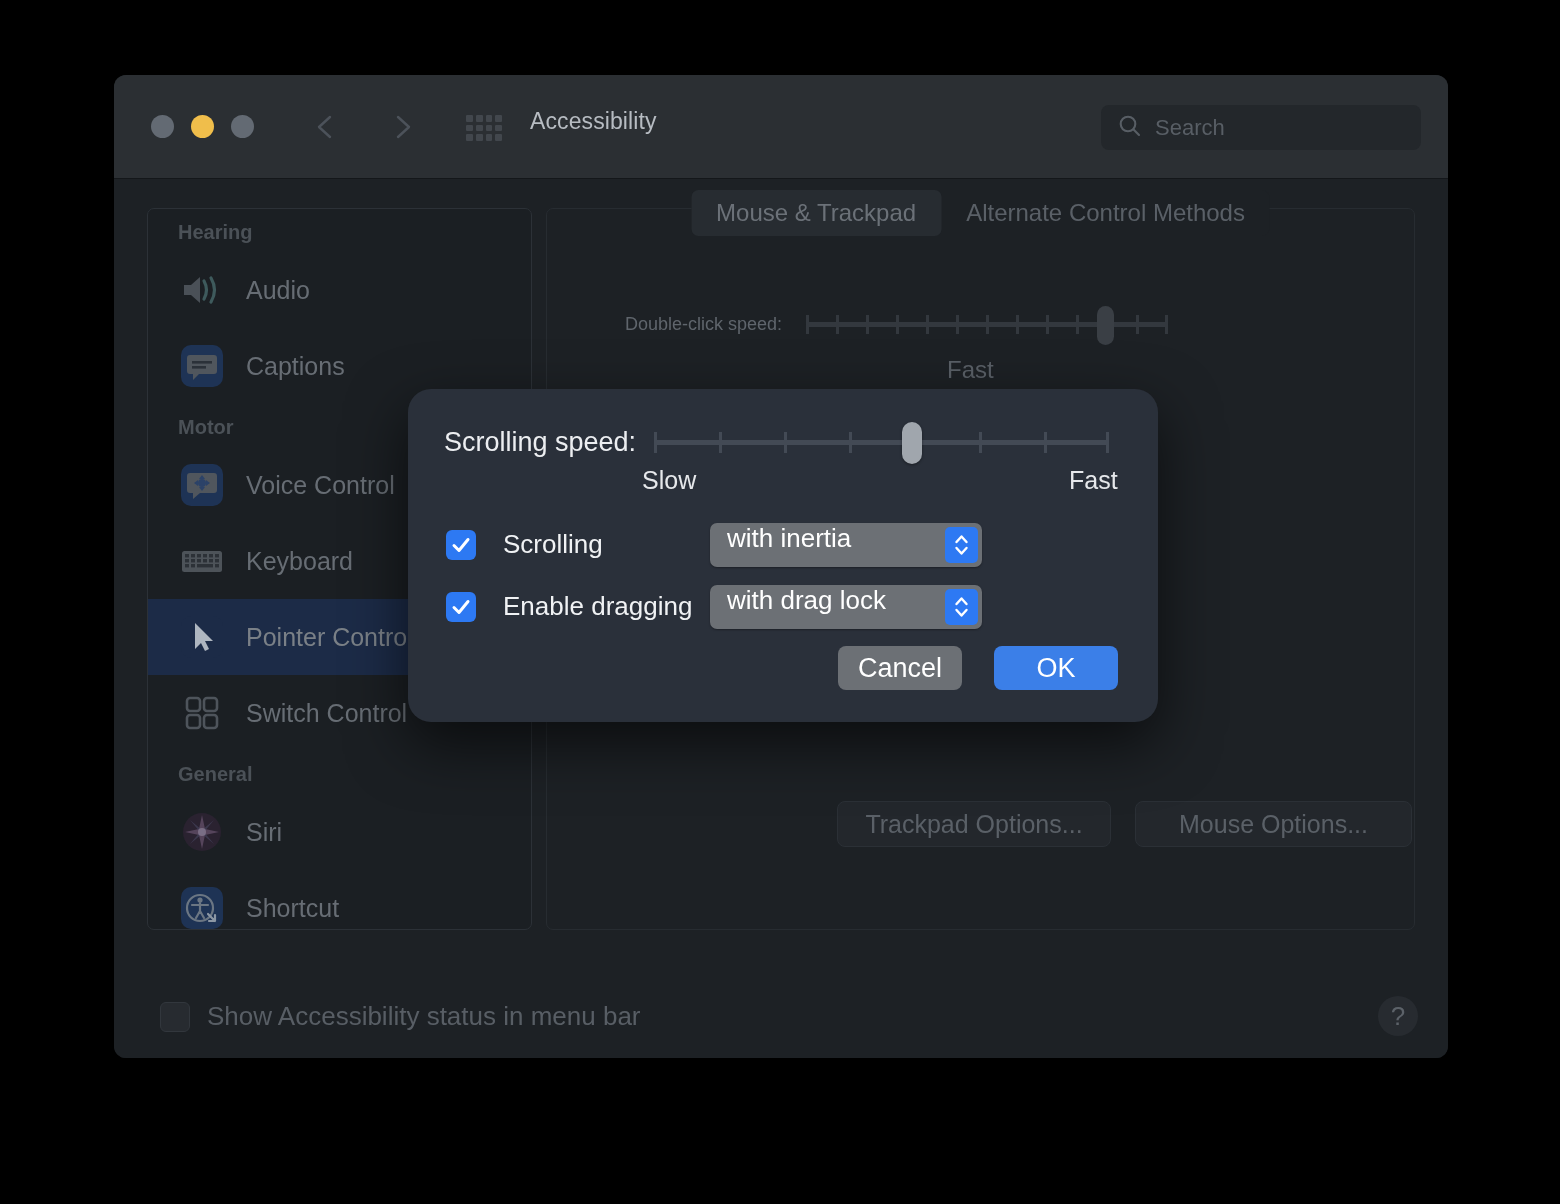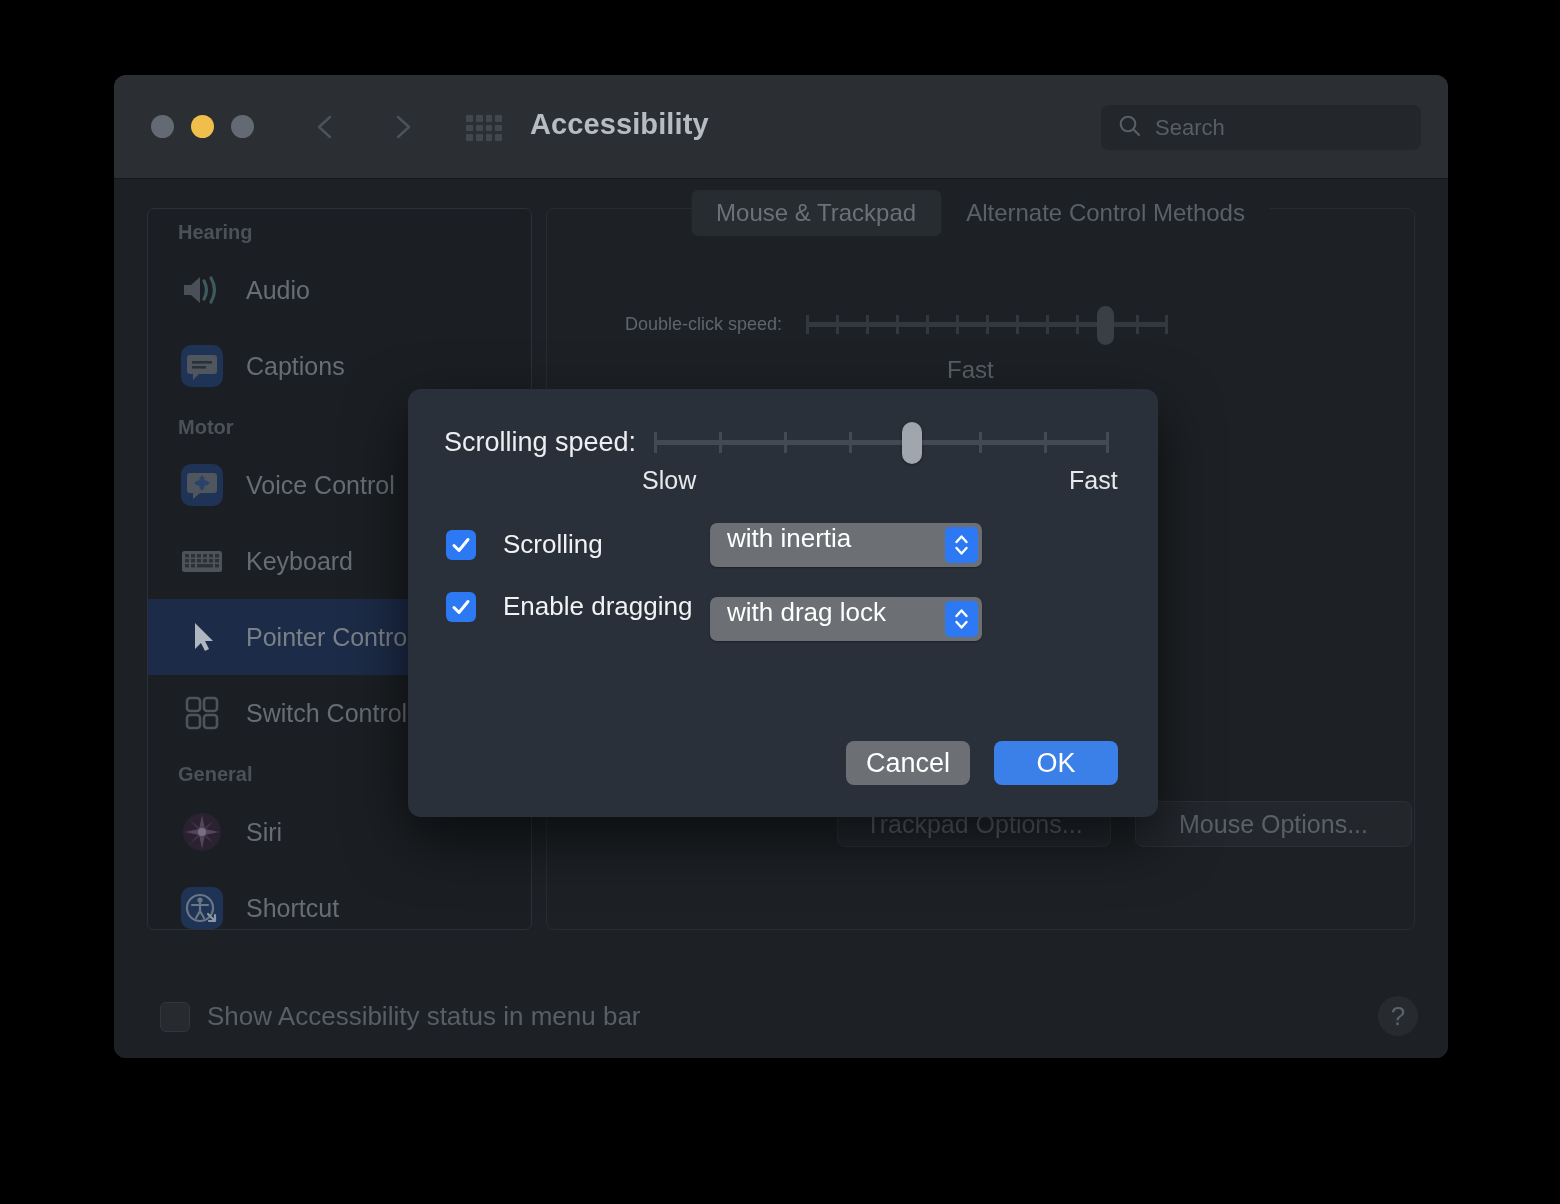--- a/index.html
+++ b/index.html
@@ -49,21 +49,21 @@
     width: 36px; height: 26px;
     display: grid;
     grid-template-columns: repeat(4, 1fr);
     grid-template-rows: repeat(3, 1fr);
     gap: 3px;
   }
   .grid-btn i { background: #42474d; border-radius: 1px; display:block; }
 
   .win-title {
     position: absolute; left: 416px; top: 33px;
-    font-size: 29px; color: #b7bcc2; letter-spacing: .1px; font-weight: bold;
+    font-size: 23px; color: #b7bcc2; letter-spacing: .1px;
   }
 
   .searchbox {
     position: absolute; right: 27px; top: 30px;
     width: 320px; height: 45px;
     background: #23272b;
     border-radius: 8px;
     display: flex; align-items: center;
     padding-left: 16px; gap: 12px;
   }
@@ -159,23 +159,23 @@
     width: 40px; height: 40px; border-radius: 50%;
     background: #272b30;
     display: flex; align-items: center; justify-content: center;
     font-size: 26px; color: #5c6269;
   }
 
   
   .sheet {
     position: absolute;
     left: 408px; top: 389px;
-    width: 750px; height: 428px;
+    width: 750px; height: 333px;
     background: #2a303a;
-    border-radius: 13px;
+    border-radius: 23px;
     box-shadow: 0 22px 60px rgba(0,0,0,0.62);
   }
   .sheet-slider-row {
     position: absolute; left: 36px; top: 38px;
     display: flex; align-items: center; gap: 18px;
   }
   .sheet-label { font-size: 27px; color: #eceef1; white-space: nowrap; }
   .s-track { position: relative; width: 455px; height: 5px; background: #434a55; border-radius: 3px; }
   .s-tick { position: absolute; top: -8px; width: 3px; height: 21px; background: #434a55; }
   .s-thumb {
@@ -213,21 +213,21 @@
     position: absolute; right: 4px; top: 4px;
     width: 33px; height: 36px;
     background: #2d79f3; border-radius: 5px;
     display: flex; flex-direction: column;
     align-items: center; justify-content: center; gap: 2px;
   }
   .stepper svg { display: block; }
 
   .sheet-buttons {
     position: absolute; right: 40px; bottom: 32px;
-    display: flex; gap: 24px; align-items: center;
+    display: flex; gap: 32px; align-items: center;
   }
   .btn {
     height: 44px; border-radius: 8px;
     display: flex; align-items: center; justify-content: center;
     font-size: 27px; white-space: nowrap;
   }
   .btn-cancel { width: 124px; background: #6c7075; color: #ffffff; }
   .btn-ok { width: 124px; background: #3b7fe8; color: #ffffff; }
 </style>
 </head>
@@ -492,21 +492,21 @@
   </div>
 
   <div class="sheet-check-row" style="left:38px; top:202px;">
     <span class="check">
       <svg width="22" height="22" viewBox="0 0 22 22">
           <polyline points="4,11.5 9,16.5 18,5.5" fill="none" stroke="#ffffff" stroke-width="3" stroke-linecap="round" stroke-linejoin="round"></polyline>
         </svg>
     </span>
     <span class="check-label">Enable dragging</span>
   </div>
-  <div class="popup" style="left:302px; top:196px;margin-top:12px;">
+  <div class="popup" style="left:302px; top:196px;">
     <span class="popup-text">with drag lock</span>
     <span class="stepper">
       <svg width="17" height="26" viewBox="0 0 17 26">
         <polyline points="3.5,10 8.5,4.5 13.5,10" fill="none" stroke="#ffffff" stroke-width="2.4" stroke-linecap="round" stroke-linejoin="round"></polyline>
         <polyline points="3.5,16 8.5,21.5 13.5,16" fill="none" stroke="#ffffff" stroke-width="2.4" stroke-linecap="round" stroke-linejoin="round"></polyline>
       </svg>
     </span>
   </div>
 
   <div class="sheet-buttons">

